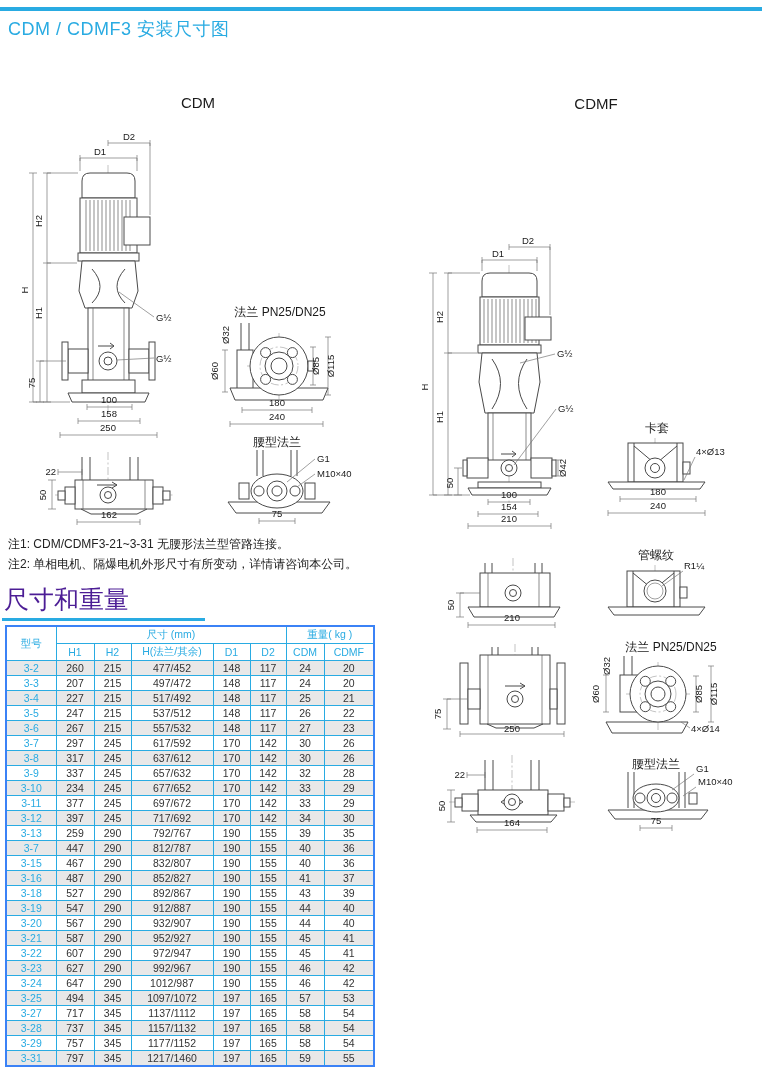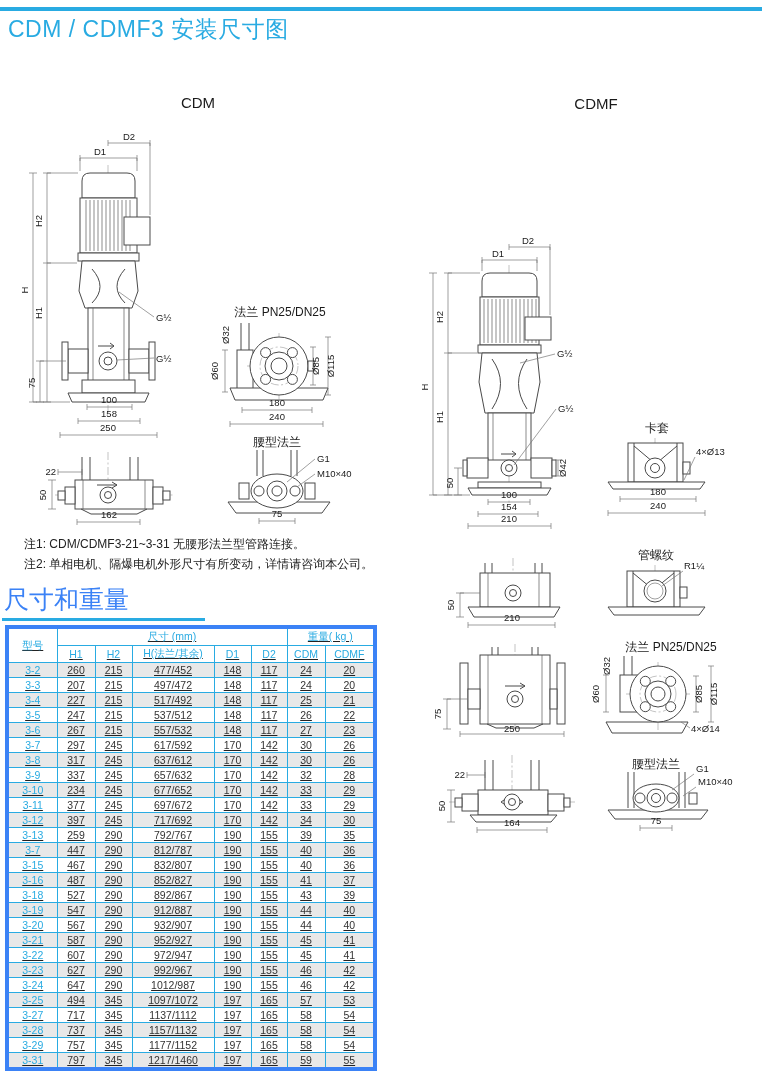--- a/index.html
+++ b/index.html
@@ -1,40 +1,40 @@
 <!DOCTYPE html>
 <html><head>
 <meta charset="utf-8">
 <style>
   html,body{margin:0;padding:0;}
   body{width:762px;height:1076px;background:#fff;position:relative;overflow:hidden;
        font-family:"Liberation Sans", sans-serif;color:#222;}
   .abs{position:absolute;}
   #toprule{left:0;top:7px;width:762px;height:4px;background:#29abe2;}
-  #title{left:8px;top:13px;font-size:23px;line-height:32px;color:#29abe2;letter-spacing:0.5px;}
+  #title{left:8px;top:13px;font-size:18px;line-height:32px;color:#29abe2;letter-spacing:0.5px;}
   .caption{font-size:15px;color:#1a1a1a;text-align:center;}
   #caption-cdm{left:158px;top:94px;width:80px;}
   #caption-cdmf{left:551px;top:95px;width:90px;}
-  .note{left:24px;font-size:12px;color:#222;}
+  .note{left:8px;font-size:12px;color:#222;}
   #note1{top:536px;}
   #note2{top:556px;}
-  #section-title{left:4px;top:585px;font-size:25px;line-height:28px;color:#3b82f6;}
+  #section-title{left:4px;top:585px;font-size:25px;line-height:28px;color:#4c1d95;}
   #section-underline{left:2px;top:618px;width:203px;height:3px;background:#29abe2;}
   
   svg.dwg{position:absolute;overflow:visible;}
   .dwg .ln{stroke:#4a4a4a;stroke-width:1;fill:none;}
   .dwg .fl{stroke:#4a4a4a;stroke-width:1;fill:#fff;}
   .dwg .fin{stroke:#5a5a5a;stroke-width:0.7;fill:none;}
   .dwg .thin{stroke:#777;stroke-width:0.7;fill:none;}
   .dwg .cl{stroke:#9a9a9a;stroke-width:0.6;fill:none;stroke-dasharray:8 2.5 2 2.5;}
   .dwg text{font-size:9.5px;fill:#1a1a1a;font-family:"Liberation Sans",sans-serif;}
   .dwg text.t{font-size:12px;}
   
   #dims-table{position:absolute;left:5px;top:625px;width:368px;border-collapse:collapse;
-              table-layout:fixed;font-size:10.5px;border:4px solid #3b82f6;text-decoration:underline;}
+              table-layout:fixed;font-size:10.5px;border:2px solid #3b82f6;}
   #dims-table th,#dims-table td{border:1px solid #29abe2;text-align:center;vertical-align:middle;
               padding:0;white-space:nowrap;overflow:hidden;}
   #dims-table thead th{color:#29abe2;font-weight:normal;height:16px;background:#fff;}
   #dims-table tbody td{color:#333;height:14px;}
   #dims-table tbody td.model{color:#29abe2;}
   #dims-table tr.stripe td{background:#e8e8e8;}
 </style>
 </head>
 <body>
 

